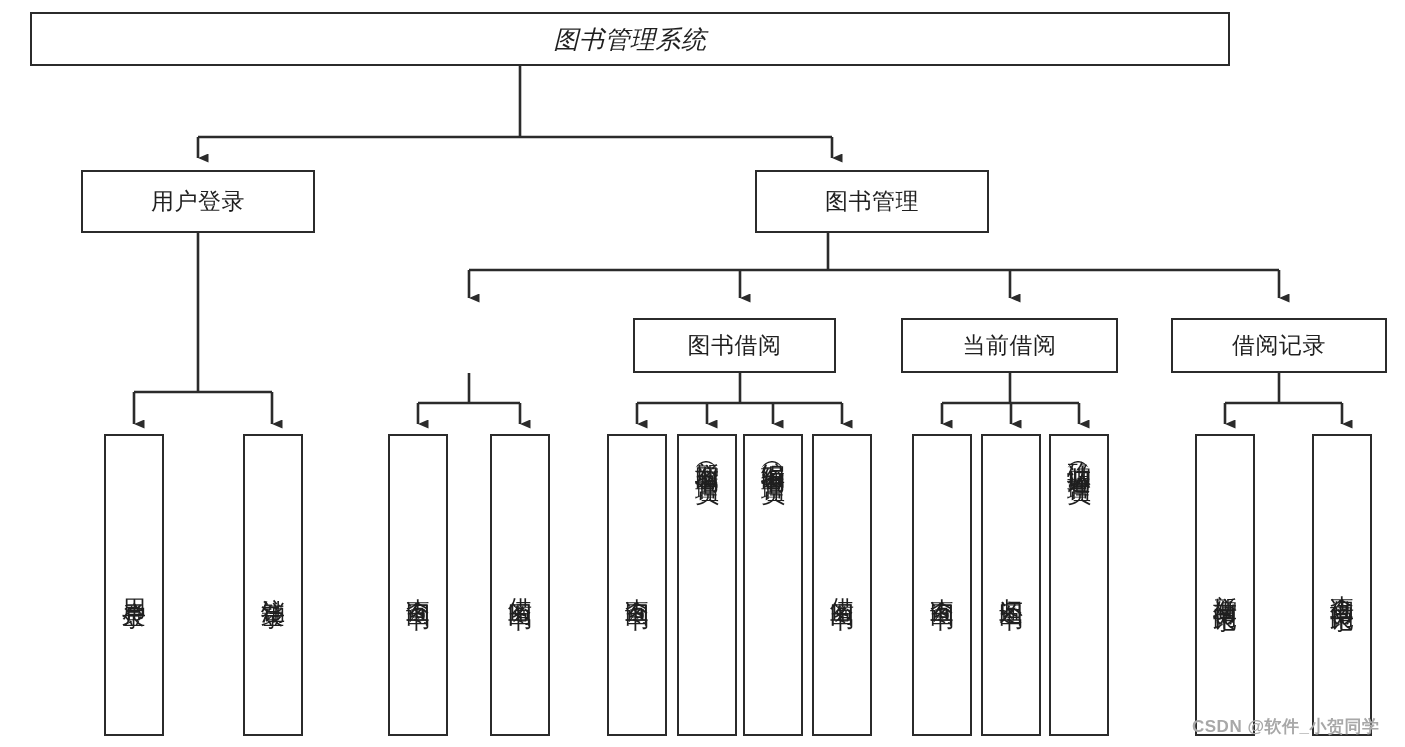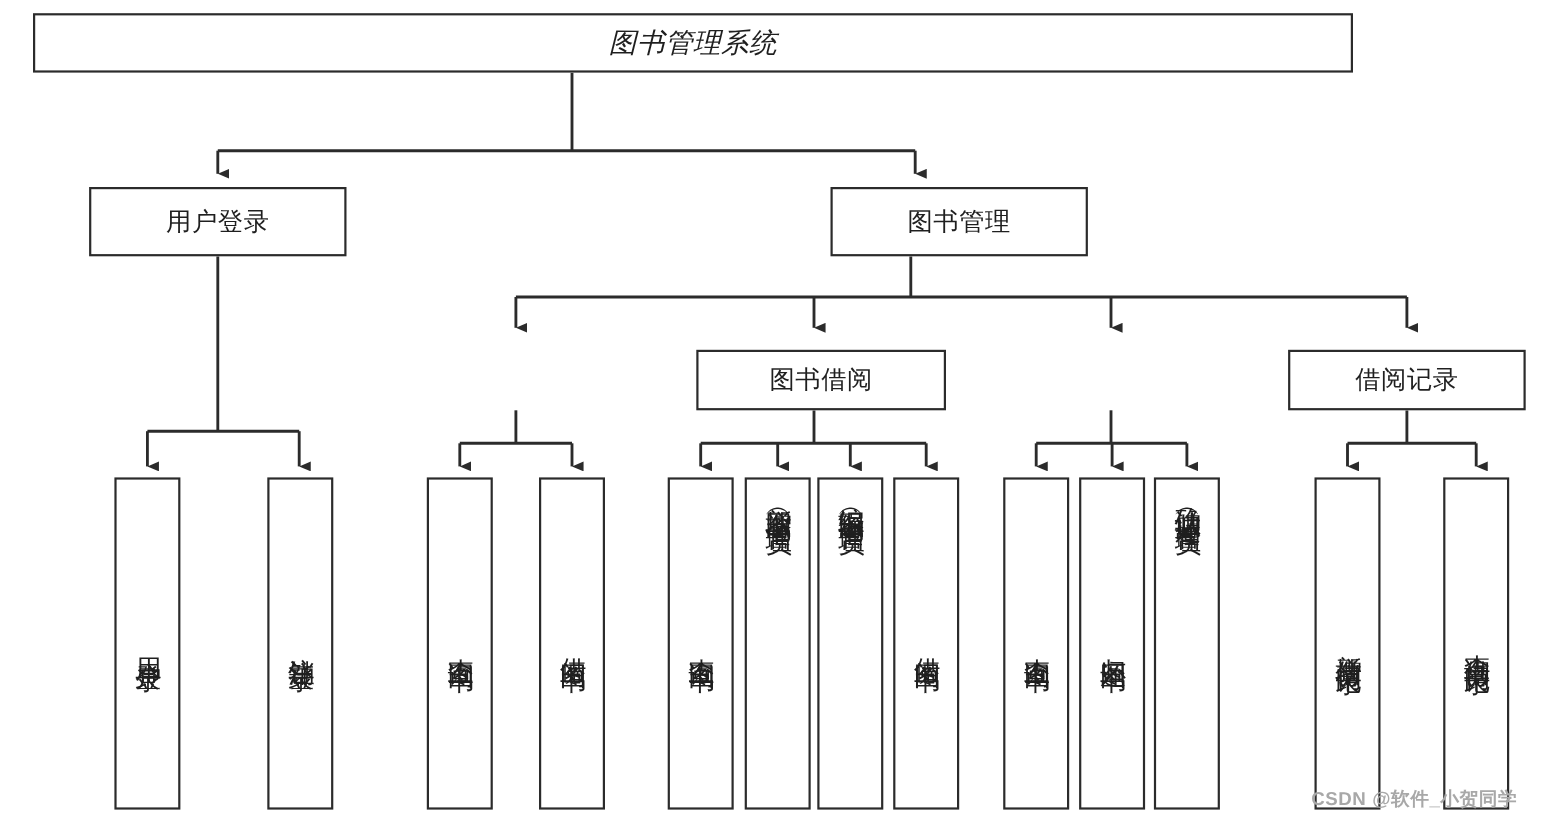--- a/index.html
+++ b/index.html
@@ -140,24 +140,27 @@
 
   <div class="node horizontal" style="left:81px; top:170px; width:234px; height:63px;">
     <span class="node-label">用户登录</span>
   </div>
 
   <div class="node horizontal" style="left:711px; top:170px; width:234px; height:63px;margin-left:44px;">
     <span class="node-label">图书管理</span>
   </div>
 
 
-  <div class="node horizontal" style="left:633px; top:318px; width:227px; height:55px;">
+  <div class="node horizontal" style="left:633px; top:318px; width:203px; height:55px;">
     <span class="node-label">图书借阅</span>
   </div>
 
+  <div class="node horizontal" style="left:901px; top:318px; width:217px; height:55px;">
+    <span class="node-label">当前借阅</span>
+  </div>
 
   <div class="node horizontal" style="left:1171px; top:318px; width:216px; height:55px;">
     <span class="node-label">借阅记录</span>
   </div>
 
   <div class="node leaf leaf-centered" style="left:104px; top:434px; width:60px; height:302px;">
     <span class="node-label">用户登录</span>
   </div>
 
   <div class="node leaf leaf-centered" style="left:243px; top:434px; width:60px; height:302px;">

